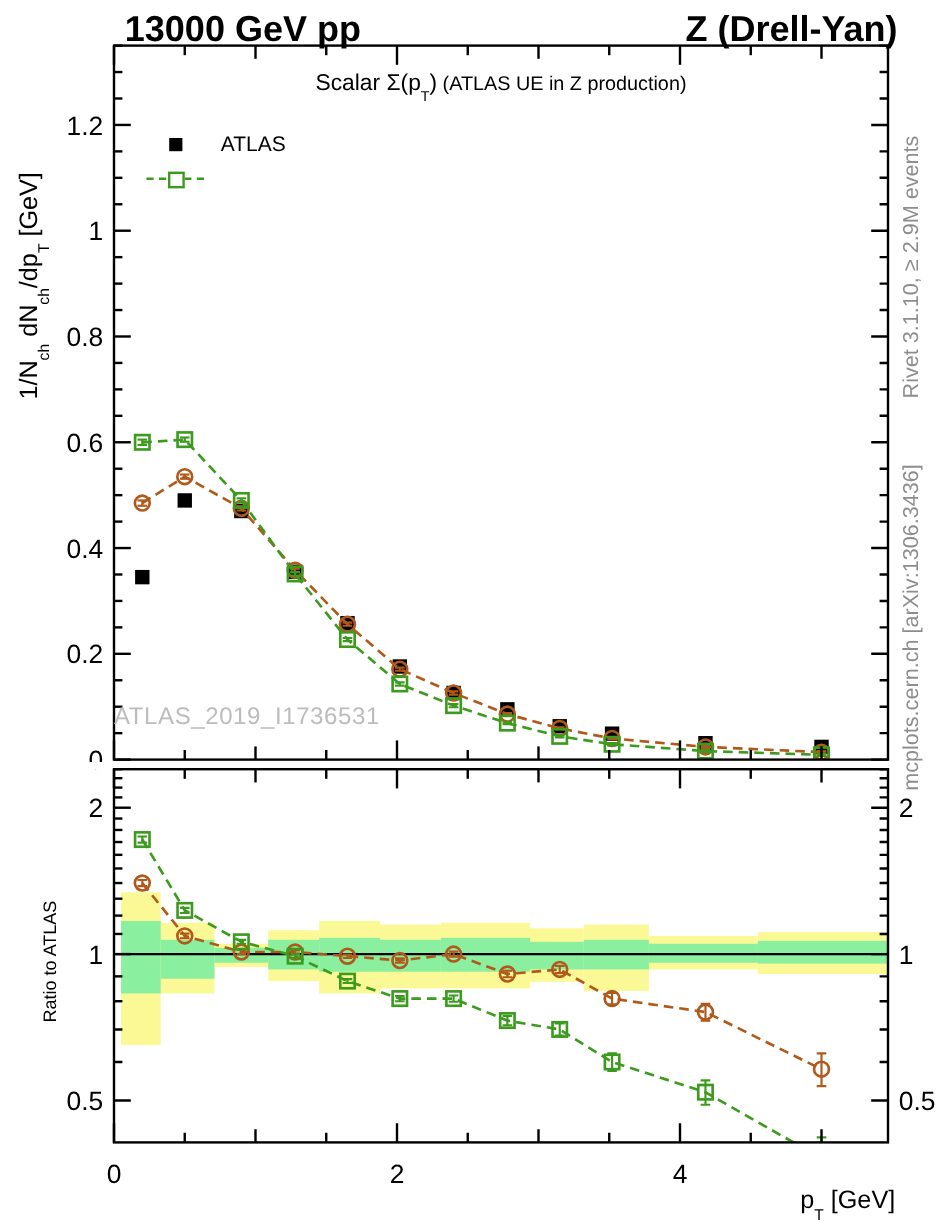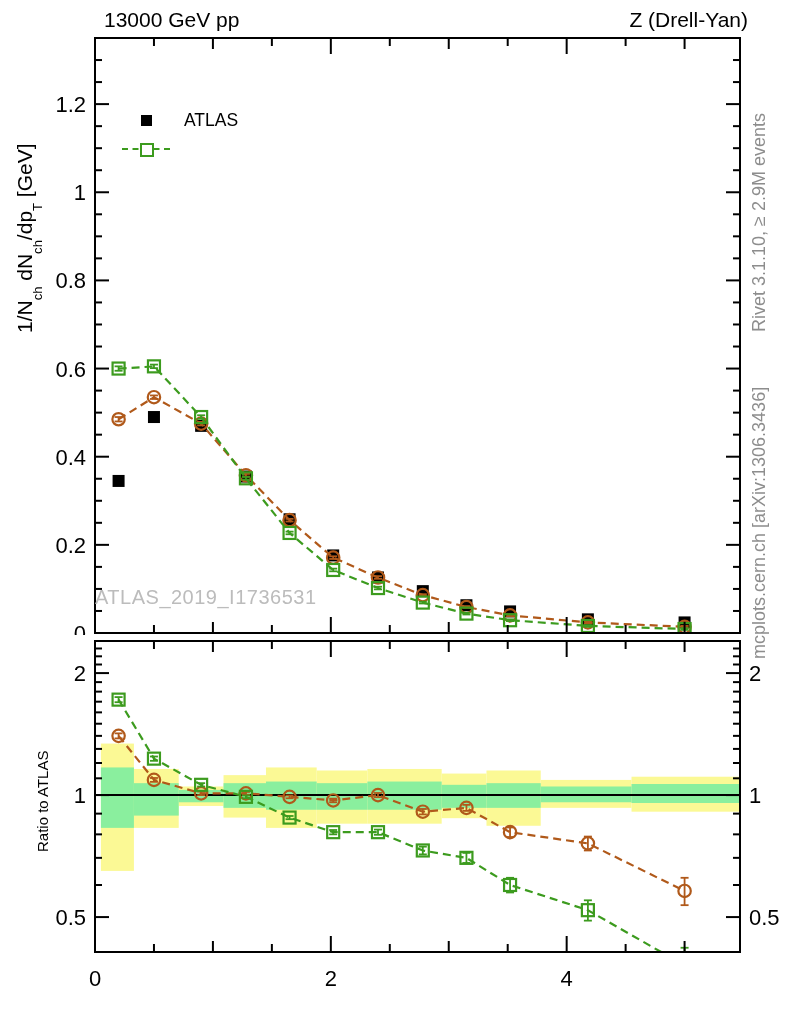--- a/index.html
+++ b/index.html
@@ -1,19 +1,19 @@
 <!DOCTYPE html>
 <html><head>
 <meta charset="utf-8">
 <style>
   html,body{margin:0;padding:0;background:#fff;}
   .page{position:relative;width:786px;height:1024px;background:#fff;overflow:hidden;
         font-family:"Liberation Sans","DejaVu Sans",sans-serif;color:#000;}
   .abs{position:absolute;}
-  .hdr{font-size:21px;white-space:nowrap;}
+  .hdr{font-size:30px;white-space:nowrap;font-weight:bold;}
   .title-line{left:95px;width:645px;top:59px;text-align:center;white-space:nowrap;}
   .t1{font-size:19px;}
   .t2{font-size:16.5px;}
   sub.s{font-size:0.62em;position:relative;top:0.35em;line-height:0;}
   .legend{left:120px;top:106px;width:420px;}
   .leg-row{position:relative;height:29px;}
   .leg-label{position:absolute;left:64px;top:4px;font-size:17.5px;white-space:nowrap;}
   .leg-sq{position:absolute;left:21px;top:9px;width:11px;height:11px;background:#000;}
   .leg-dash{position:absolute;left:2px;top:13px;width:48px;border-top:2px dashed #888;}
   .leg-ocir{position:absolute;left:20px;top:8px;width:10px;height:10px;border:2px solid #888;border-radius:50%;background:#fff;}
@@ -496,20 +496,23 @@
       <g>
         <text x="95" y="986" text-anchor="middle" font-size="22" font-family="Liberation Sans, DejaVu Sans, sans-serif">0</text>
         <text x="330.8318098720292" y="986" text-anchor="middle" font-size="22" font-family="Liberation Sans, DejaVu Sans, sans-serif">2</text>
         <text x="566.6636197440585" y="986" text-anchor="middle" font-size="22" font-family="Liberation Sans, DejaVu Sans, sans-serif">4</text>
       </g>
     </svg>
 
   <div class="abs hdr" style="left:104px;top:8px;">13000 GeV pp</div>
   <div class="abs hdr" style="right:38px;top:8px;">Z (Drell-Yan)</div>
 
+  <div class="abs title-line">
+    <span class="t1"><span>Scalar Σ(p</span><sub class="s">T</sub><span>)</span></span><span class="t2"> (ATLAS UE in Z production)</span>
+  </div>
 
   <div class="abs legend">
     <div class="leg-row">
       <span class="leg-sq" id="leg-m0" style="background: rgb(0, 0, 0);"></span>
       <span class="leg-label">ATLAS</span>
     </div>
     <div class="leg-row">
       <span class="leg-dash" id="leg-l2" style="border-top-color: rgb(60, 155, 30);"></span>
       <span class="leg-osq" id="leg-m2" style="border-color: rgb(60, 155, 30);"></span>
     </div>
@@ -518,14 +521,17 @@
   <div class="abs watermark">ATLAS_2019_I1736531</div>
 
   <div class="vlabel ylab" style="left:13px;top:333px;">
     <span>1/N</span><sub class="s">ch</sub><span> dN</span><sub class="s">ch</sub><span>/dp</span><sub class="s">T</sub><span> [GeV]</span>
   </div>
 
   <div class="vlabel graytxt" style="left:749px;top:332px;">Rivet 3.1.10, ≥ 2.9M events</div>
   <div class="vlabel graytxt" style="left:749px;top:659px;">mcplots.cern.ch [arXiv:1306.3436]</div>
   <div class="vlabel ratiolab" style="left:34px;top:852px;">Ratio to ATLAS</div>
 
+  <div class="abs xlab">
+    <span>p</span><sub class="s">T</sub><span> [GeV]</span>
+  </div>
 
 </div>
 
 </body></html>

